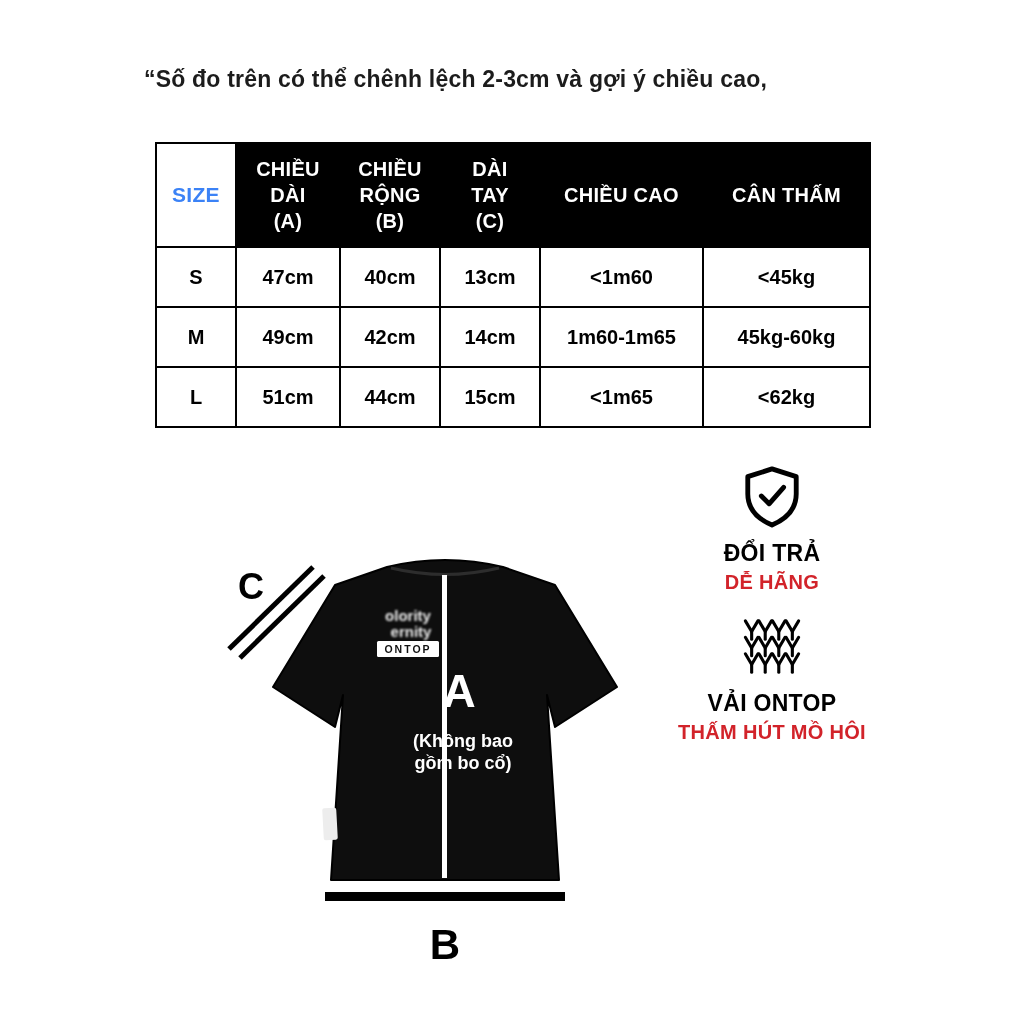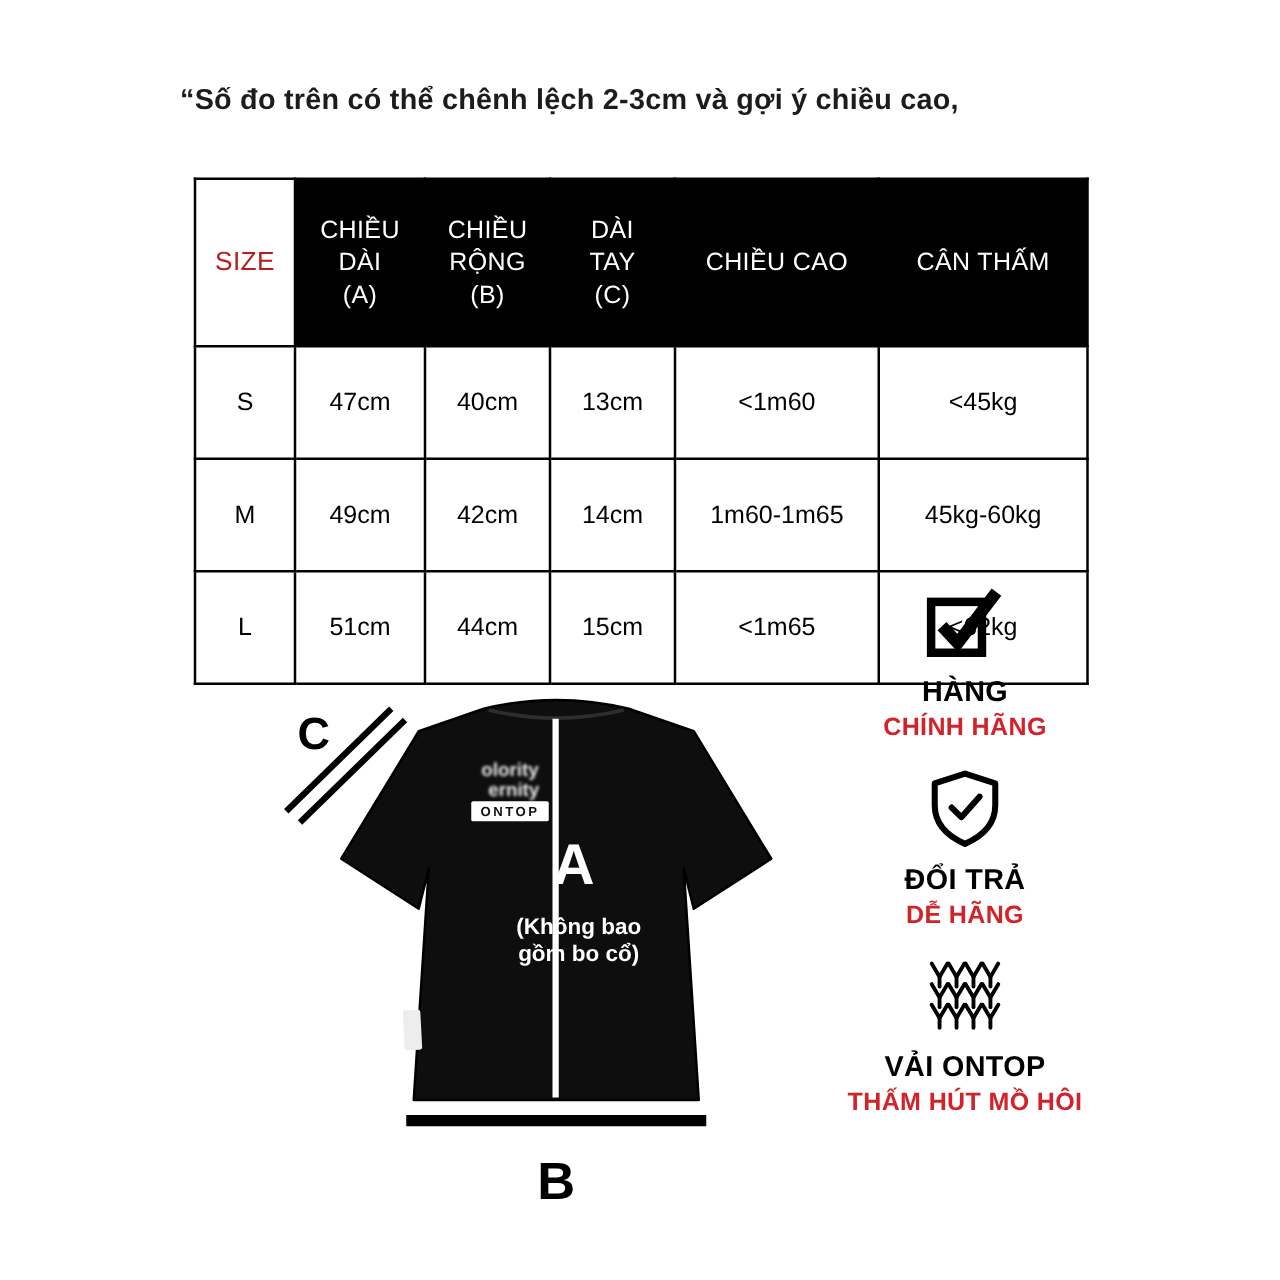--- a/index.html
+++ b/index.html
@@ -15,27 +15,27 @@
     color:#1c1c1c; line-height:1.5; letter-spacing:0.2px;
   }
 
   
   .size-table {
     position:absolute; left:155px; top:142px;
     border-collapse:collapse; table-layout:fixed;
   }
   .size-table th, .size-table td {
     border:2.5px solid #000; text-align:center; vertical-align:middle;
-    font-weight:400; padding:15px;
+    font-weight:700; padding:0;
   }
   .size-table thead th {
     background:#000; color:#fff; height:102px; font-size:20px;
     white-space:pre-line; line-height:1.3; letter-spacing:0.3px;
   }
-  .size-table thead th.size-col { background:#fff; color:#b91c1c; font-size:21px; }
+  .size-table thead th.size-col { background:#fff; color:#3b82f6; font-size:21px; }
   .size-table tbody td { height:58px; font-size:20px; color:#000; background:#fff; }
 
   
   .scene { position:absolute; left:225px; top:545px; width:440px; height:430px; }
   .scene svg { width:100%; height:100%; display:block; }
   .scene text { font-family:"Liberation Sans", sans-serif; }
   .blurred { filter:blur(1.1px); opacity:0.92; }
 
   
   .features {
@@ -131,28 +131,20 @@
 
       <rect x="98" y="263" width="14" height="32" rx="2" fill="#ededed" transform="rotate(-3 105 279)"></rect>
 
       <rect x="100" y="347" width="240" height="9" fill="#000"></rect>
       <text x="220" y="414" text-anchor="middle" font-size="42" font-weight="bold" fill="#000">B</text>
     </svg>
   </div>
 
   <div class="features">
 
-    <div class="feature">
-      <svg class="f-icon" viewBox="0 0 64 64">
-        <rect x="4" y="16" width="42" height="42" fill="none" stroke="#000" stroke-width="7"></rect>
-        <path d="M13 36 L26 50 L58 8" fill="none" stroke="#000" stroke-width="10"></path>
-      </svg>
-      <div class="f-title">HÀNG</div>
-      <div class="f-sub">CHÍNH HÃNG</div>
-    </div>
 
     <div class="feature">
       <svg class="f-icon" viewBox="0 0 64 64">
         <path d="M32 3 L57 11 L57 29 C57 45 46 55 32 61 C18 55 7 45 7 29 L7 11 Z" fill="none" stroke="#000" stroke-width="5" stroke-linejoin="round"></path>
         <path d="M21 31 L29 39 L44 22" fill="none" stroke="#000" stroke-width="5" stroke-linecap="round" stroke-linejoin="round"></path>
       </svg>
       <div class="f-title">ĐỔI TRẢ</div>
       <div class="f-sub">DỄ HÃNG</div>
     </div>
 

